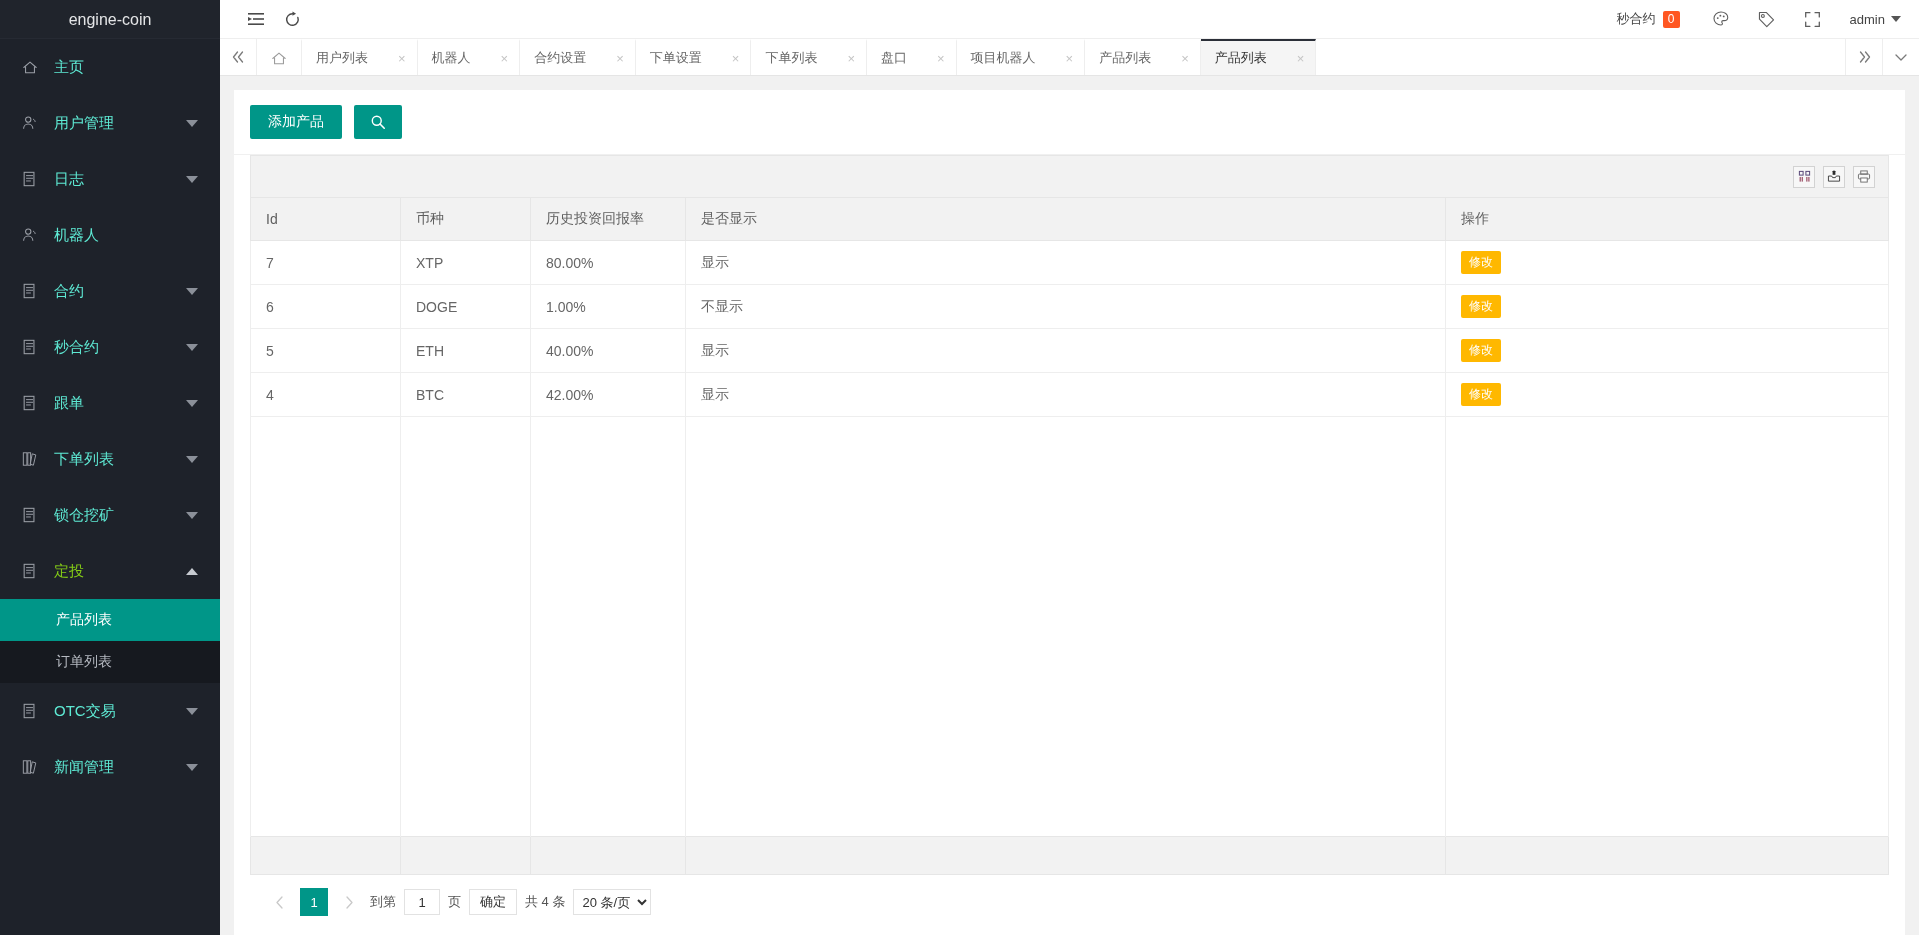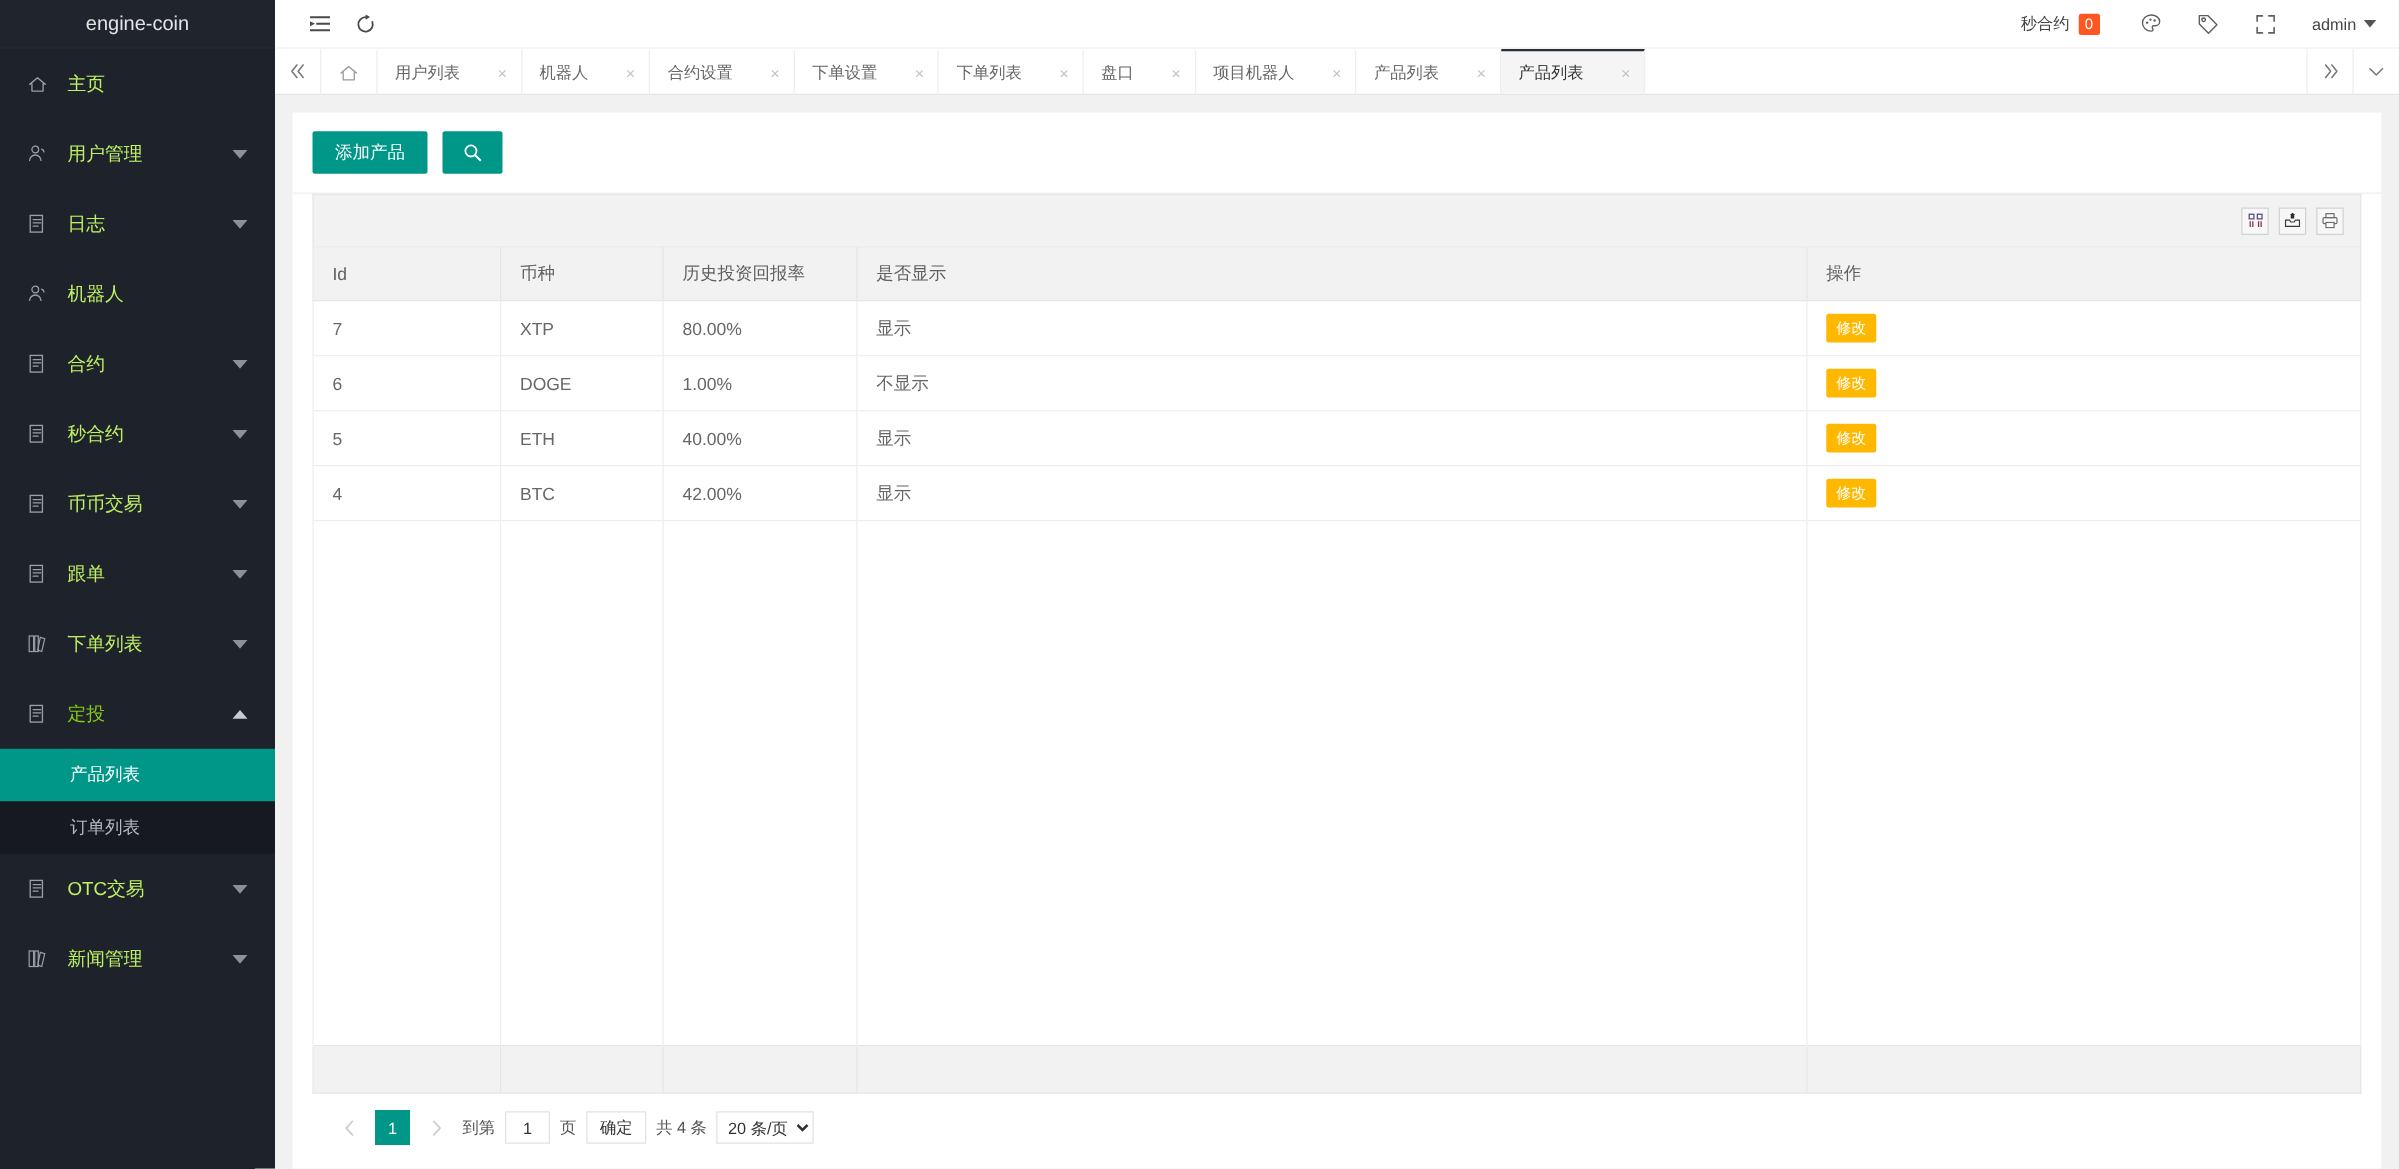--- a/index.html
+++ b/index.html
@@ -27,21 +27,21 @@
     color: #e3e4e6;
     font-size: 16px;
     background: #20242c;
     border-bottom: 1px solid #262a33;
   }
   .nav { padding-top: 0; }
   .nav-item {
     height: 56px;
     display: flex; align-items: center;
     padding: 0 22px 0 22px;
-    color: #bef264;
+    color: #5eead4;
     font-size: 15px;
     cursor: pointer;
     position: relative;
   }
   .nav-item .ico {
     width: 22px; min-width: 22px;
     display: inline-flex; align-items: center; justify-content: flex-start;
     color: #9a9ea6;
     margin-right: 10px;
   }
@@ -325,42 +325,42 @@
           <span class="lbl">秒合约</span>
           <span class="caret"></span>
         </div>
         <div class="nav-item">
           <span class="ico">
             <svg width="15" height="16" viewBox="0 0 16 18">
               <rect x="2" y="1.5" width="11" height="15" fill="none" stroke="#9a9ea6" stroke-width="1.2"></rect>
               <path d="M4.6 5.2h7M4.6 8.2h7M4.6 11.2h4.5" stroke="#9a9ea6" stroke-width="1.1" stroke-linecap="round"></path>
             </svg>
           </span>
-          <span class="lbl">币币交易</span>
-          <span class="caret"></span>
-        </div>
-        <div class="nav-item">
-          <span class="ico">
-            <svg width="15" height="16" viewBox="0 0 16 18">
-              <rect x="2" y="1.5" width="11" height="15" fill="none" stroke="#9a9ea6" stroke-width="1.2"></rect>
-              <path d="M4.6 5.2h7M4.6 8.2h7M4.6 11.2h4.5" stroke="#9a9ea6" stroke-width="1.1" stroke-linecap="round"></path>
-            </svg>
-          </span>
           <span class="lbl">跟单</span>
           <span class="caret"></span>
         </div>
         <div class="nav-item">
           <span class="ico">
             <svg width="16" height="16" viewBox="0 0 18 18">
               <rect x="1.5" y="2" width="4" height="14" fill="none" stroke="#9a9ea6" stroke-width="1.1"></rect>
               <rect x="6.5" y="2" width="3.2" height="14" fill="none" stroke="#9a9ea6" stroke-width="1.1"></rect>
               <path d="M11.5 3.2 L15.5 4.4 L12.8 16 L9.2 14.8 Z" fill="none" stroke="#9a9ea6" stroke-width="1.1"></path>
             </svg>
           </span>
           <span class="lbl">下单列表</span>
+          <span class="caret"></span>
+        </div>
+        <div class="nav-item">
+          <span class="ico">
+            <svg width="15" height="16" viewBox="0 0 16 18">
+              <rect x="2" y="1.5" width="11" height="15" fill="none" stroke="#9a9ea6" stroke-width="1.2"></rect>
+              <path d="M4.6 5.2h7M4.6 8.2h7M4.6 11.2h4.5" stroke="#9a9ea6" stroke-width="1.1" stroke-linecap="round"></path>
+            </svg>
+          </span>
+          <span class="lbl">锁仓挖矿</span>
           <span class="caret"></span>
         </div>
         <div class="nav-item open">
           <span class="ico">
             <svg width="15" height="16" viewBox="0 0 16 18">
               <rect x="2" y="1.5" width="11" height="15" fill="none" stroke="#9a9ea6" stroke-width="1.2"></rect>
               <path d="M4.6 5.2h7M4.6 8.2h7M4.6 11.2h4.5" stroke="#9a9ea6" stroke-width="1.1" stroke-linecap="round"></path>
             </svg>
           </span>
           <span class="lbl">定投</span>

